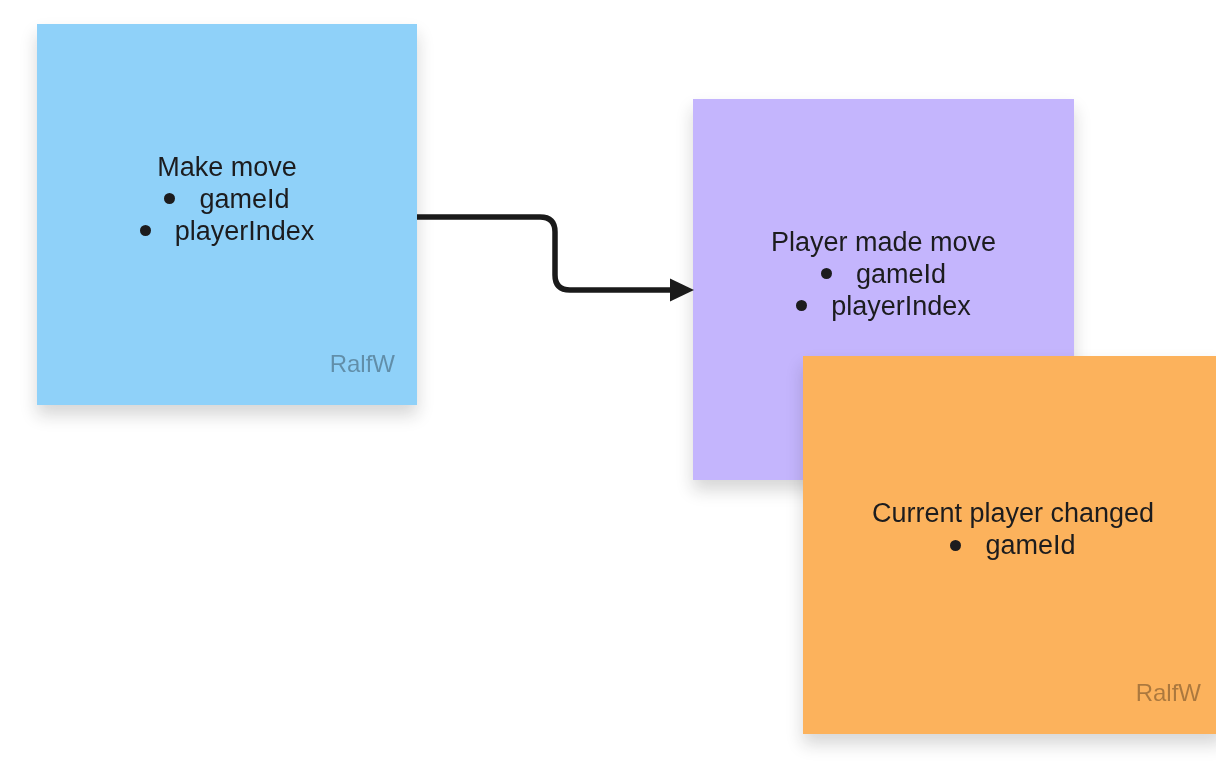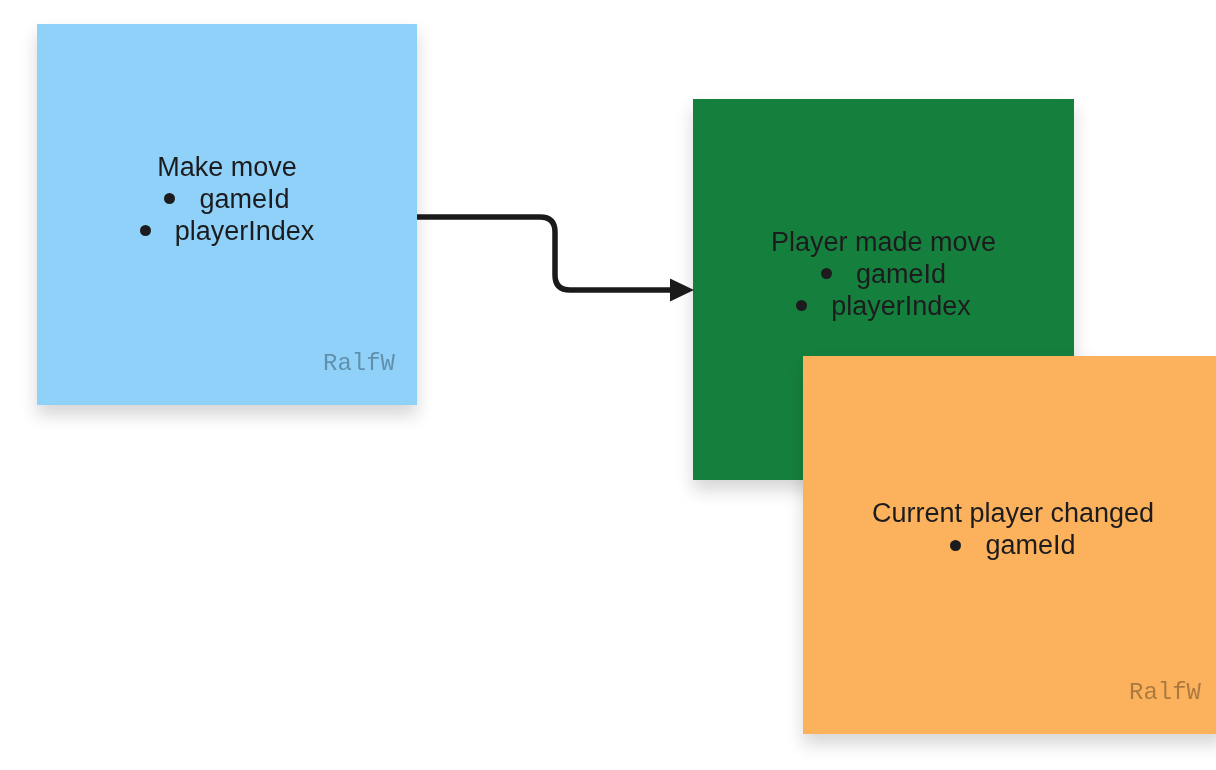--- a/index.html
+++ b/index.html
@@ -74,21 +74,20 @@
     flex: 0 0 auto;
   }
 
   .note-author {
     position: absolute;
     right: 22px;
     bottom: 28px;
     font-size: 24px;
     line-height: 26px;
     color: rgba(0, 0, 0, 0.32);
-    font-family: Liberation Mono, monospace;
   }
 
   .note-author:empty { display: none; }
 </style>
 </head>
 <body>
 
 <div class="canvas">
 
   <div class="note note-make-move" style="background-color: rgb(143, 209, 249);">
@@ -99,21 +98,21 @@
         <span>gameId</span>
       </div>
       <div class="bullet-line">
         <span class="bullet-dot"></span>
         <span>playerIndex</span>
       </div>
     </div>
     <div class="note-author">RalfW</div>
   </div>
 
-  <div class="note note-player-made-move" style="background-color: #15803d;">
+  <div class="note note-player-made-move" style="background-color: #c4b5fd;">
     <div class="note-content">
       <div class="note-title">Player made move</div>
       <div class="bullet-line">
         <span class="bullet-dot"></span>
         <span>gameId</span>
       </div>
       <div class="bullet-line">
         <span class="bullet-dot"></span>
         <span>playerIndex</span>
       </div>

